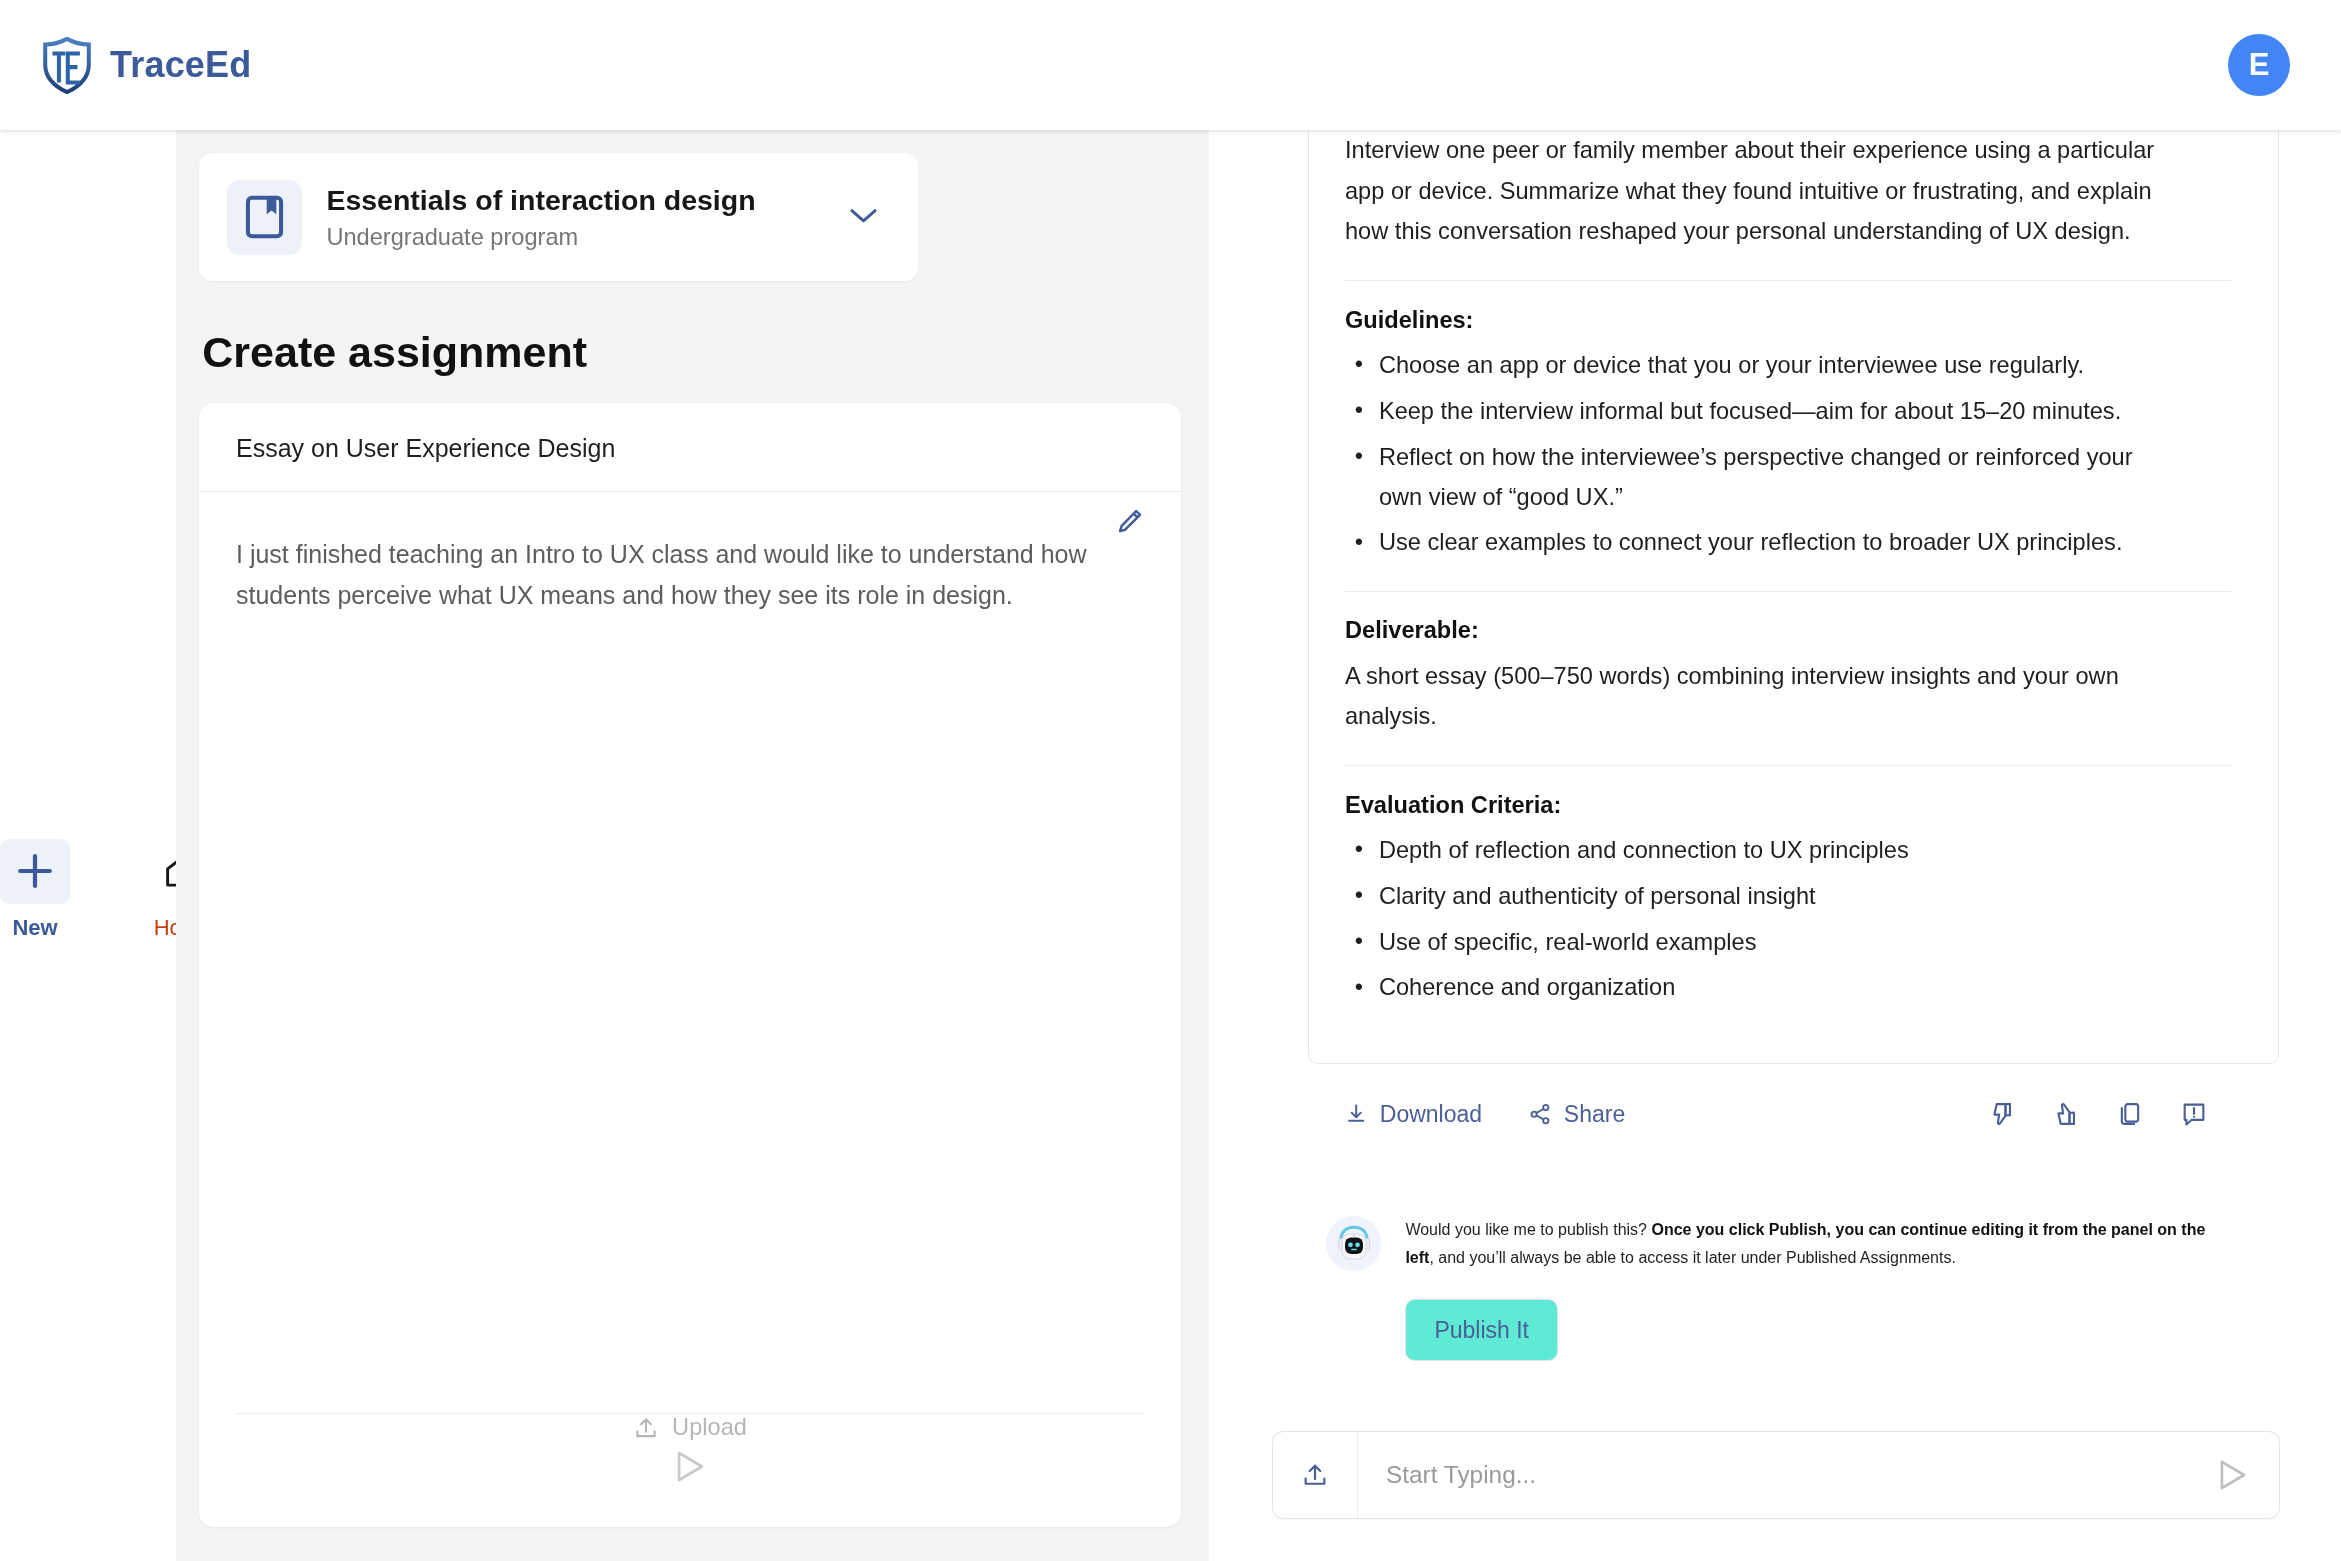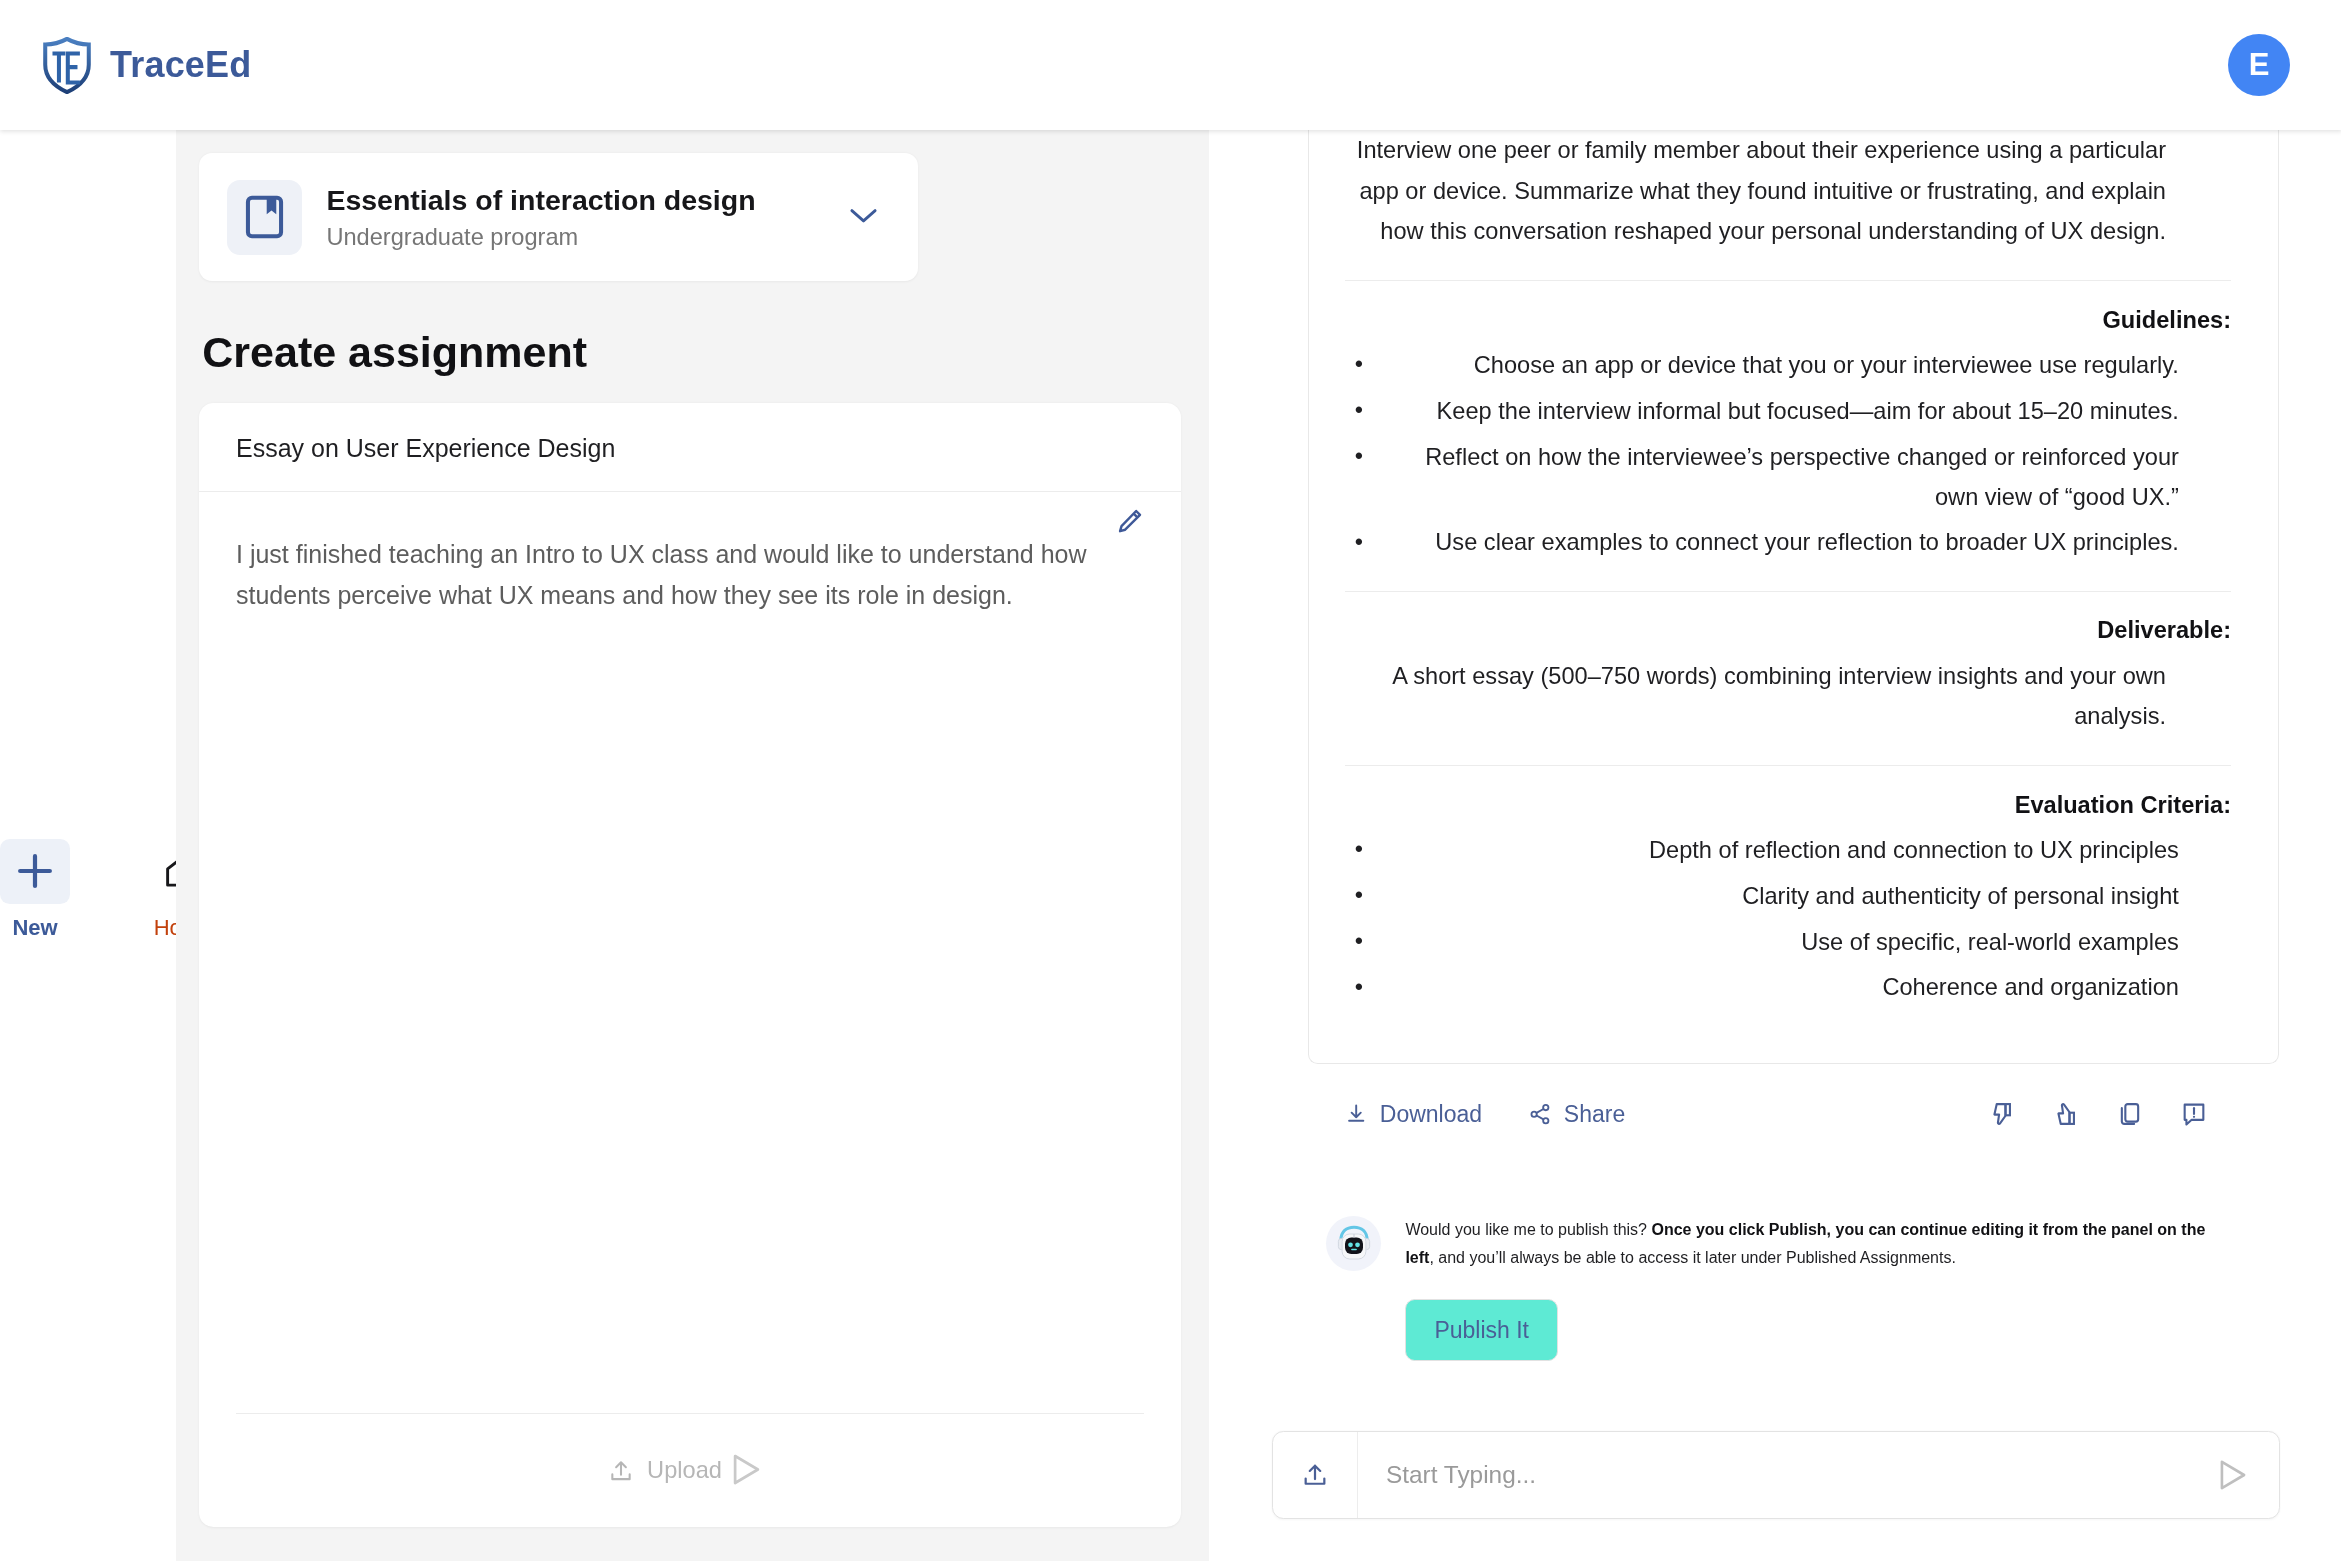--- a/index.html
+++ b/index.html
@@ -104,36 +104,37 @@
   .compose-text {
     font-size: 25px; line-height: 1.62; color: #5d5d5d;
     max-width: 886px;
   }
   .edit-pencil {
     position: absolute; top: 14.6px; right: 37px; cursor: pointer;
   }
   .compose-footer {
     border-top: 0.8px solid #ececec; margin: 0 37px;
     height: 114px; display: flex; align-items: center;
-    justify-content: center;
+    justify-content: flex-start;
+    flex-direction: column;
   }
   .upload-btn {
     display: flex; align-items: center; gap: 13px;
     font-size: 23.6px; color: #b6b6b6; cursor: pointer;
   }
   .send-btn { cursor: pointer; padding: 6.5px; }
 
   
   .chat-scroll {
     flex: 1; overflow: hidden; padding: 0 63px 0 99px; position: relative;
   }
   .assignment-card {
     border: 0.8px solid #e8e8e8; border-top: none;
     border-radius: 0 0 9.8px 9.8px;
-    padding: 0 47px 50px 36px; margin-top: 0; text-align: right;
+    padding: 0 47px 50px 36px; margin-top: 0;
   }
   .a-para {
     font-size: 23.6px; line-height: 1.72; color: #1f1f22; max-width: 821px;
   }
   .a-divider { height: 0.8px; background: #ececec; margin: 28px 0 26px 0; }
   .a-head {
     font-size: 23.6px; font-weight: 700; color: #111114; margin-bottom: 11.4px;
   }
   ul.a-list { list-style: none; margin: 0 0 0 4.9px; }
   ul.a-list li {

